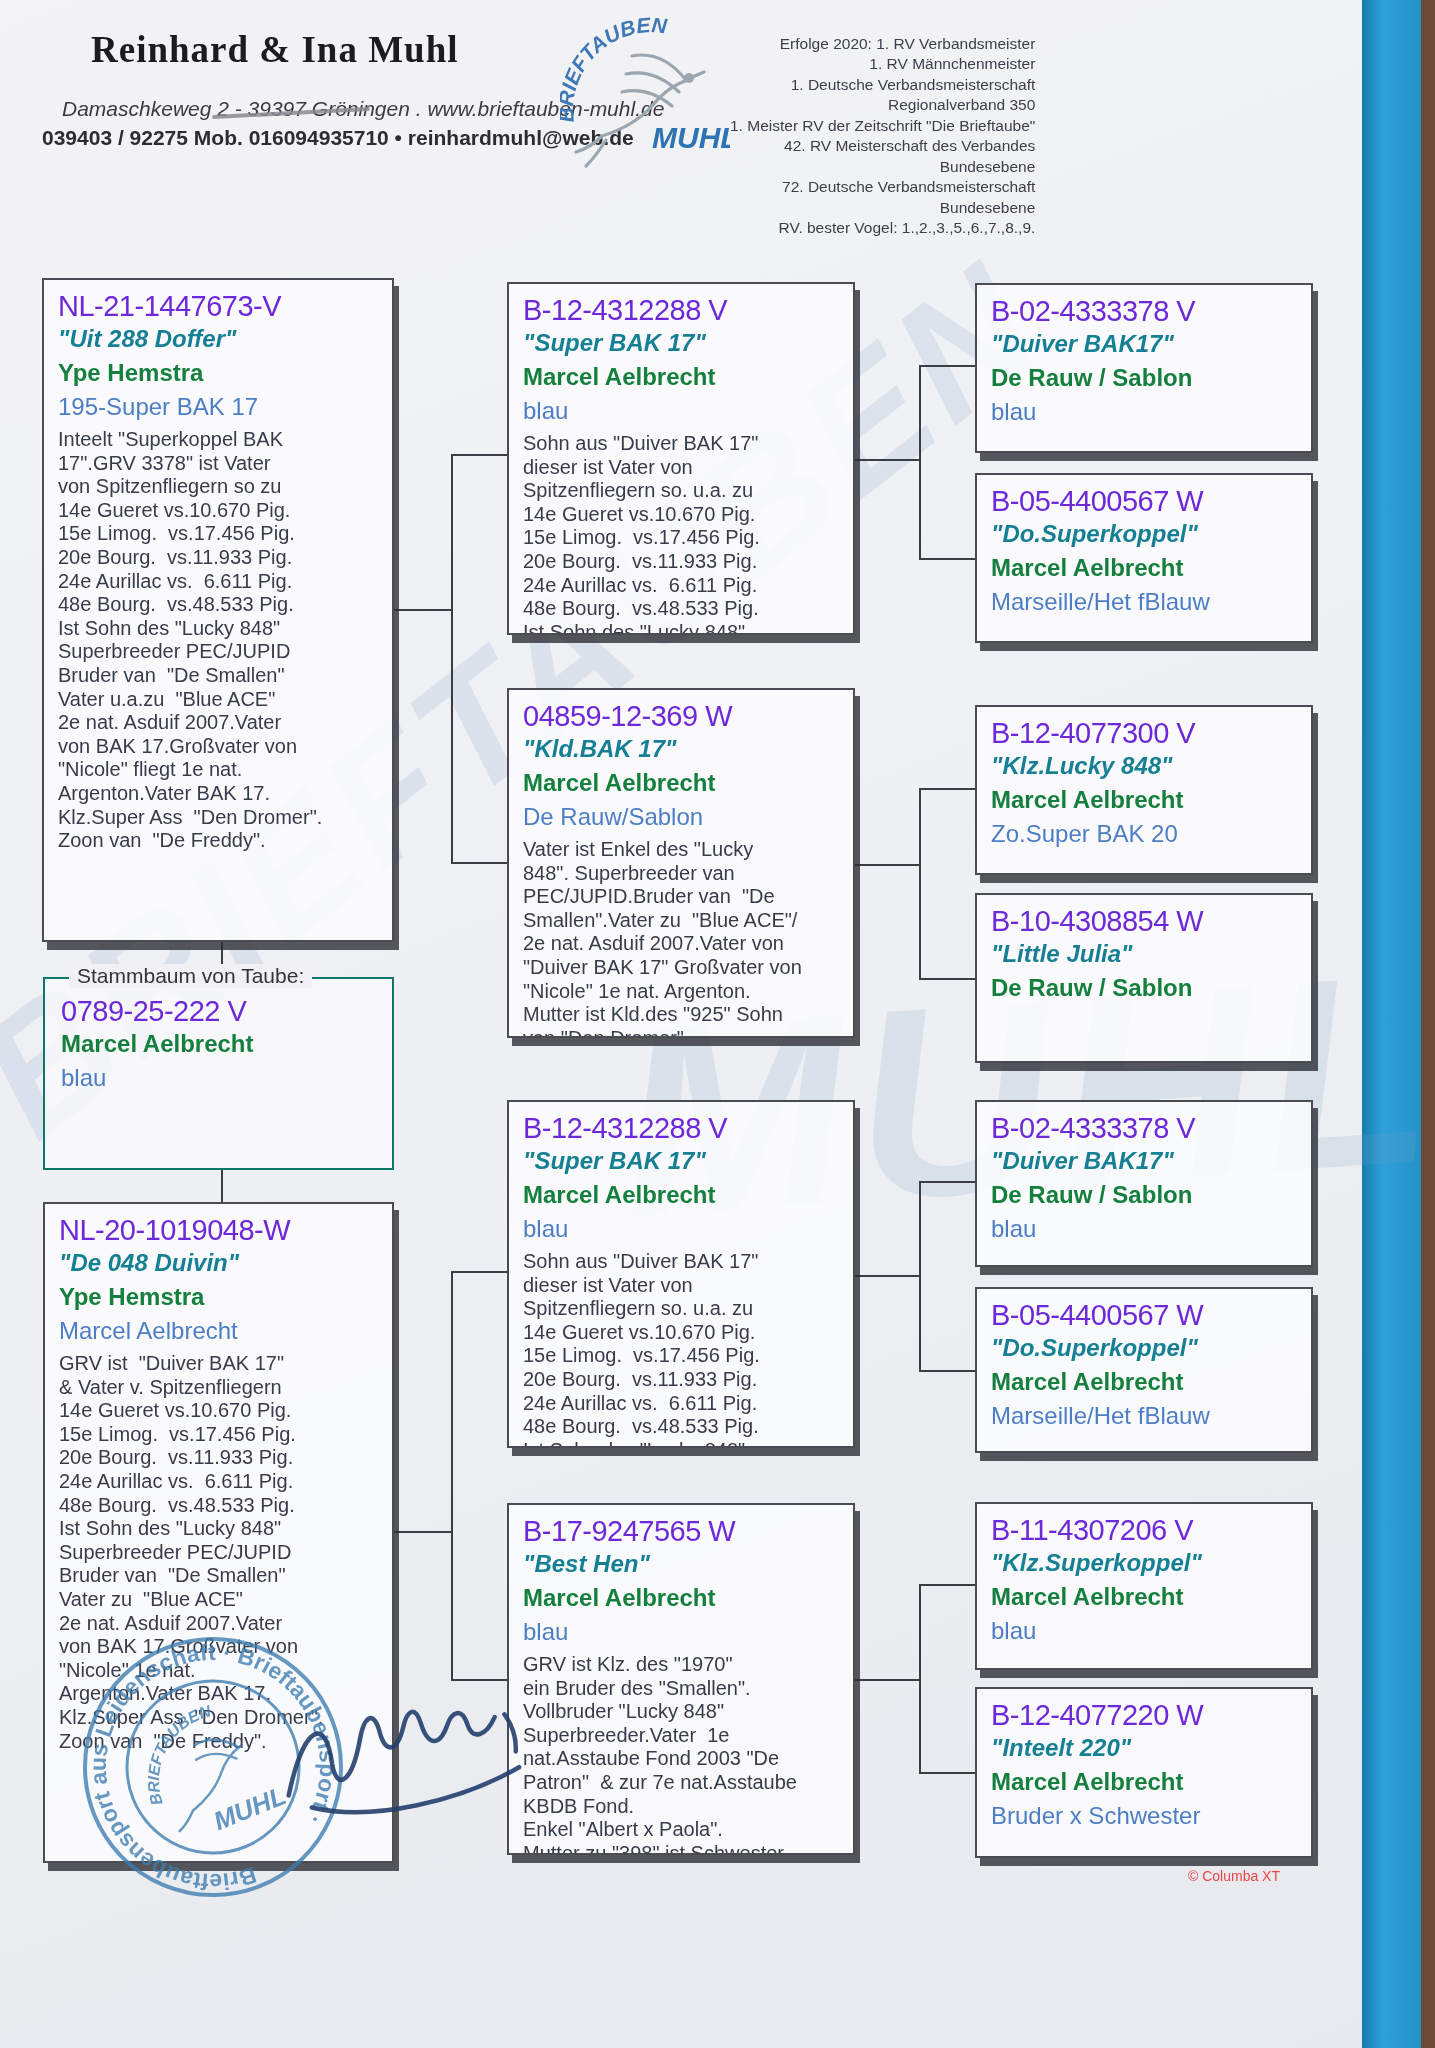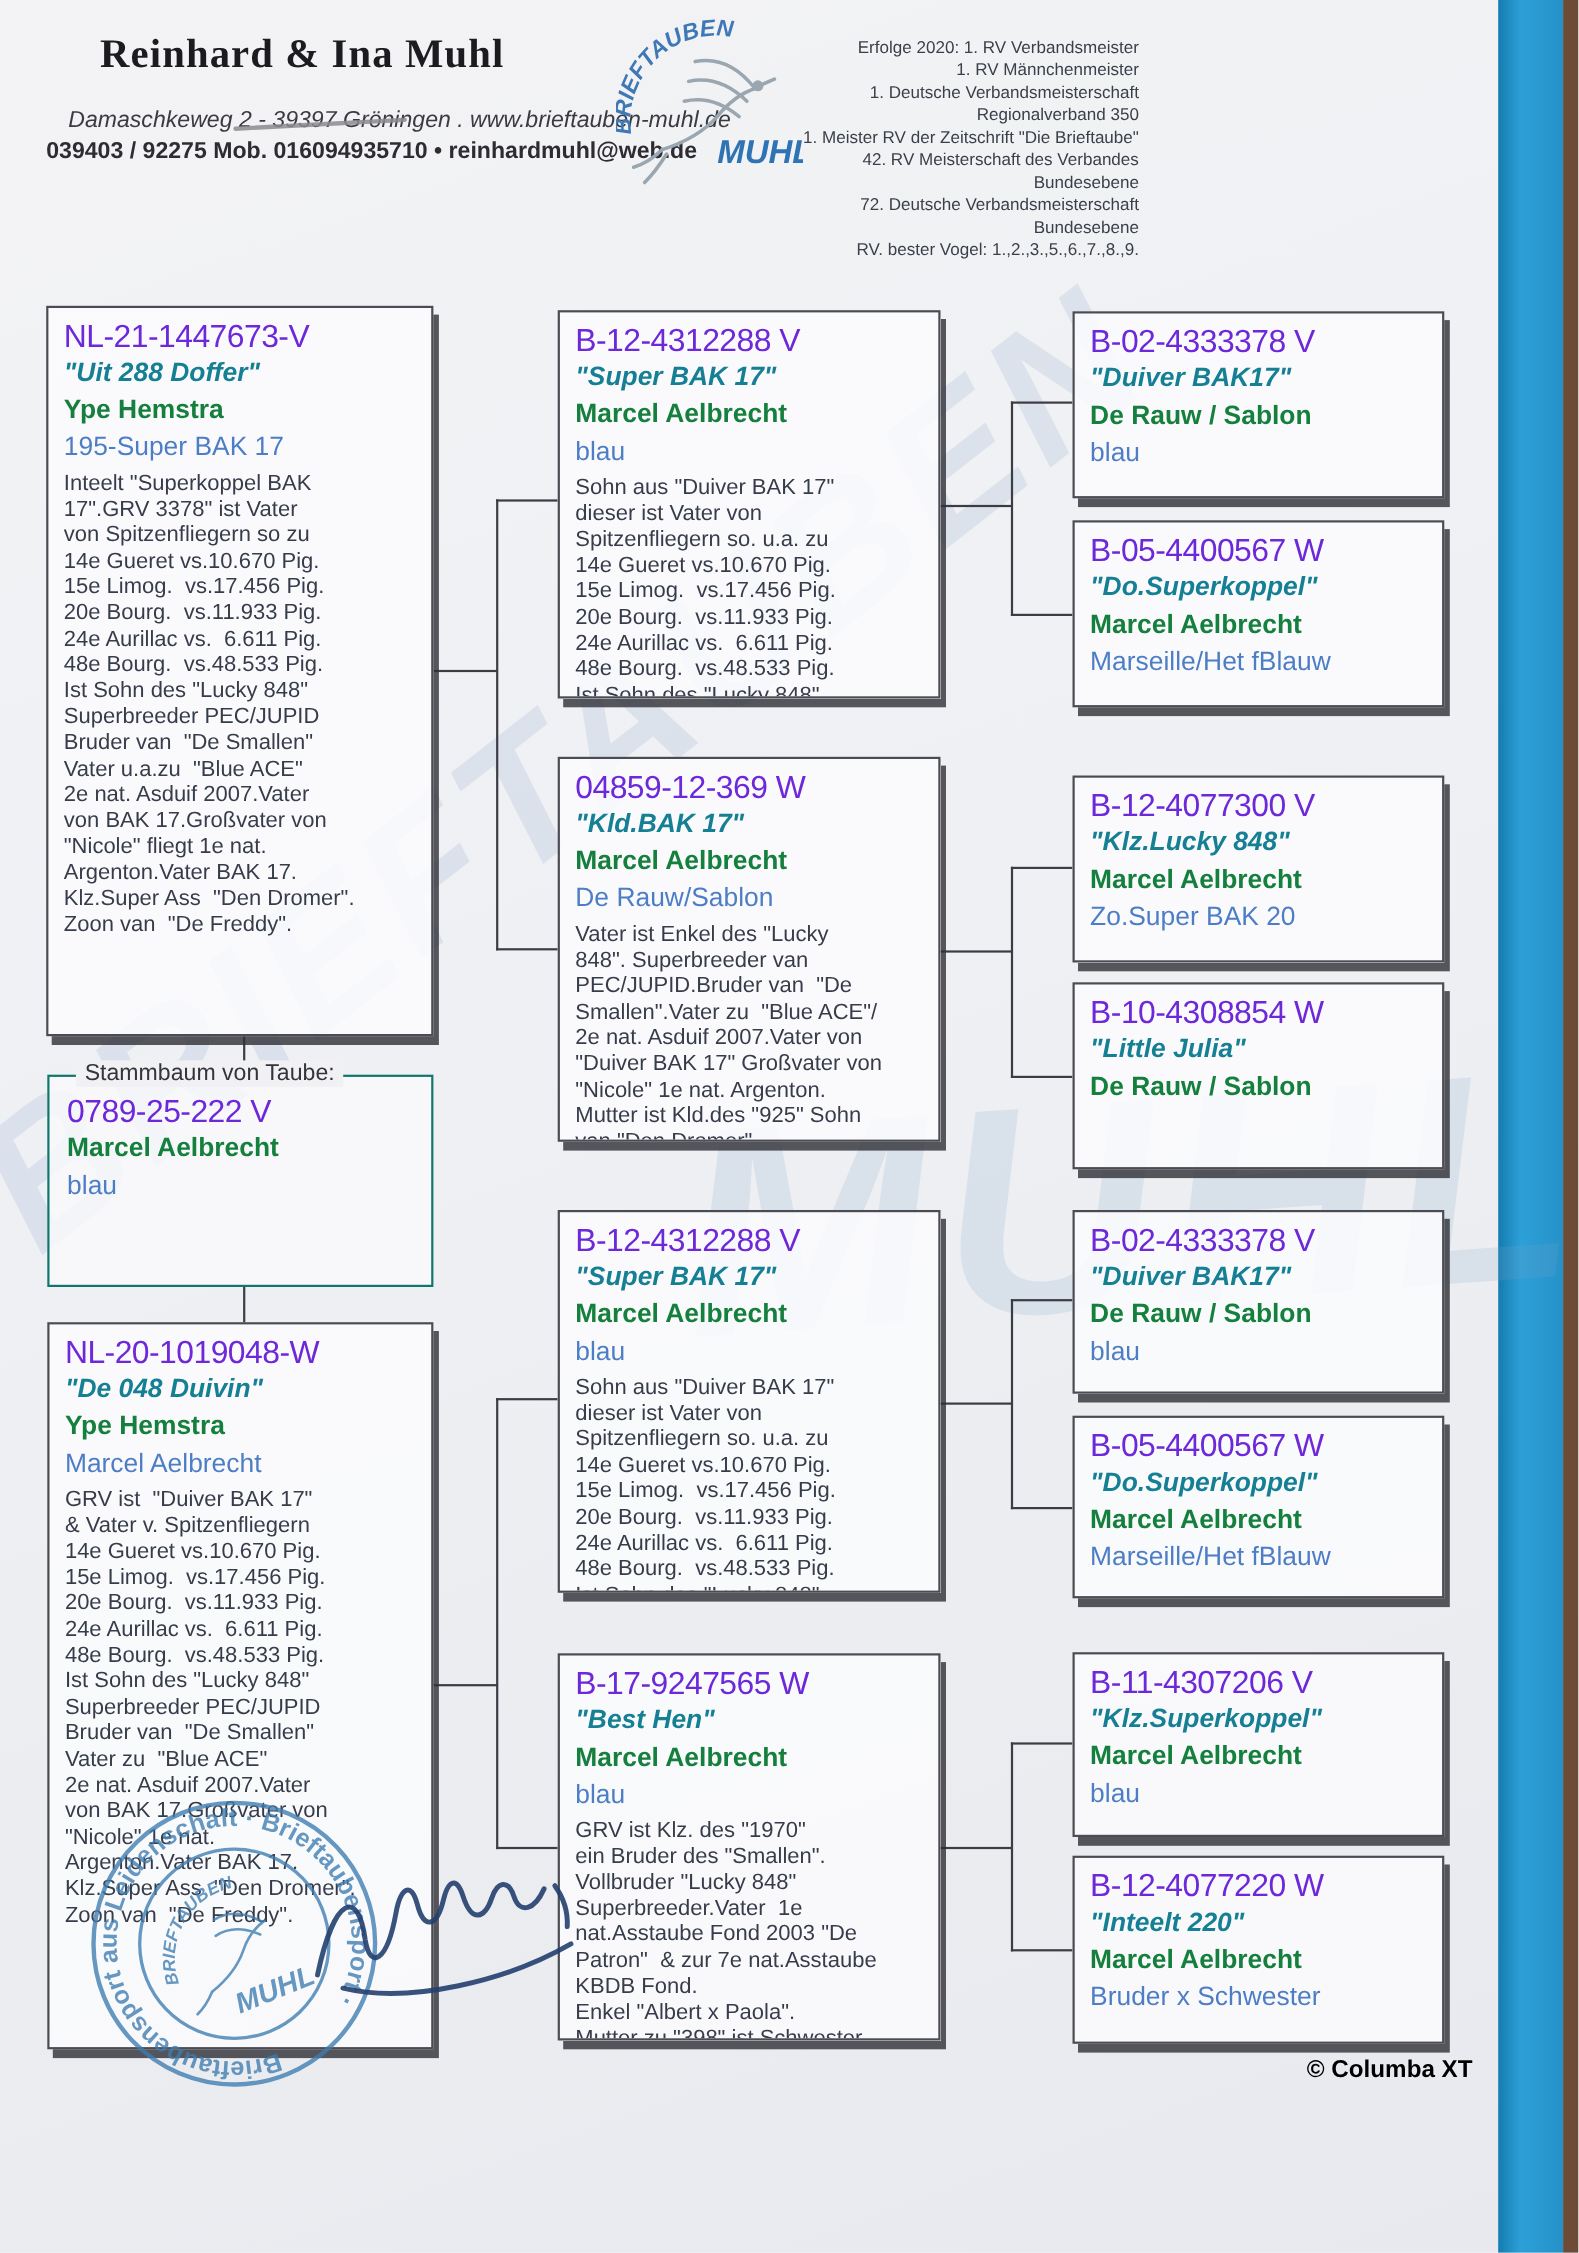--- a/index.html
+++ b/index.html
@@ -34,21 +34,21 @@
   .body{font-size:20px;line-height:1.18;color:#373c4a;white-space:pre;}
   .sbox{position:absolute;background:rgba(250,250,252,.8);border:2px solid #0f766e;
         padding:16px 12px 0 16px;box-sizing:border-box;z-index:3;}
   .slabel{position:absolute;left:24px;top:-15px;background:#f1f1f4;padding:0 8px;
           font-size:21px;color:#33343c;}
   
   .tl{position:absolute;background:#3c3c44;z-index:2;}
   
   .stamp{left:68px;top:1622px;z-index:6;}
   .sig{left:268px;top:1672px;z-index:6;transform:rotate(-5deg);}
-  .copyright{left:1188px;top:1868px;font-size:22px;color:#000000;z-index:4;font-weight:bold;}
+  .copyright{left:1188px;top:1868px;font-size:14px;color:#ef4444;z-index:4;}
 </style>
 </head>
 <body>
 
 <div class="abs wm wm1">BRIEFTAUBEN</div>
 <div class="abs wm wm2">MUHL</div>
 
 <div class="abs band-blue"></div>
 <div class="abs band-brown"></div>
 

